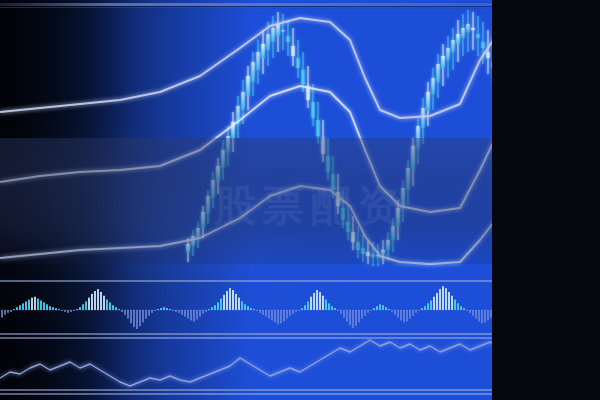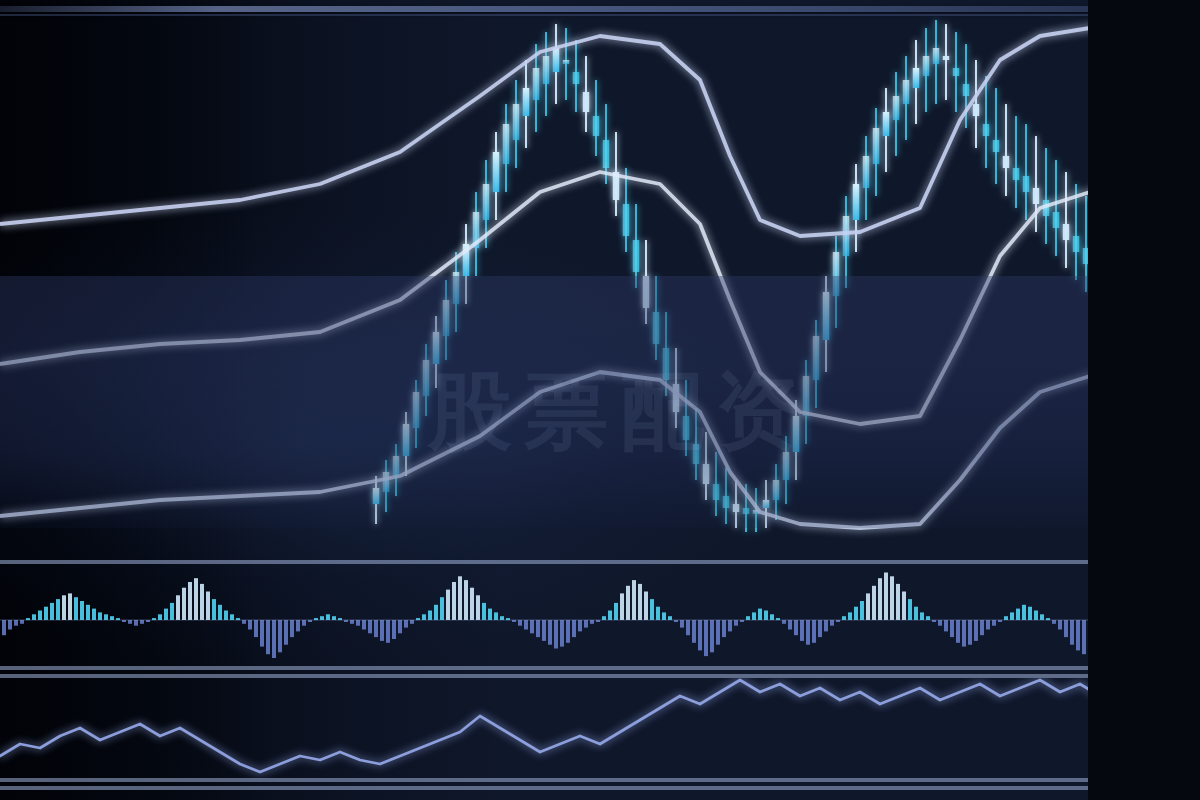--- a/index.html
+++ b/index.html
@@ -1,22 +1,22 @@
 <!DOCTYPE html>
 <html lang="zh"><head>
 <meta charset="utf-8">
 <title>stock-news-banner</title>
 <style>
   html,body{margin:0;padding:0;background:#05080f;}
   #stage{
     position:relative;
-    width:544px;height:400px;
+    width:492px;height:400px;
     overflow:hidden;
     font-family:Liberation Sans, sans-serif;
-    background:#0f172a;
+    background:#1d4ed8;
   }
 
   
   .layer{position:absolute;top:0;left:0;width:600px;height:400px;}
 
   #bg-base{
     background:
       radial-gradient(120% 90% at 88% 18%, #1b2f58 0%, #132murky 0%, #102146 28%, #0a1430 52%, #060c1d 74%, #03060f 100%);
   }
   #bg-base2{

